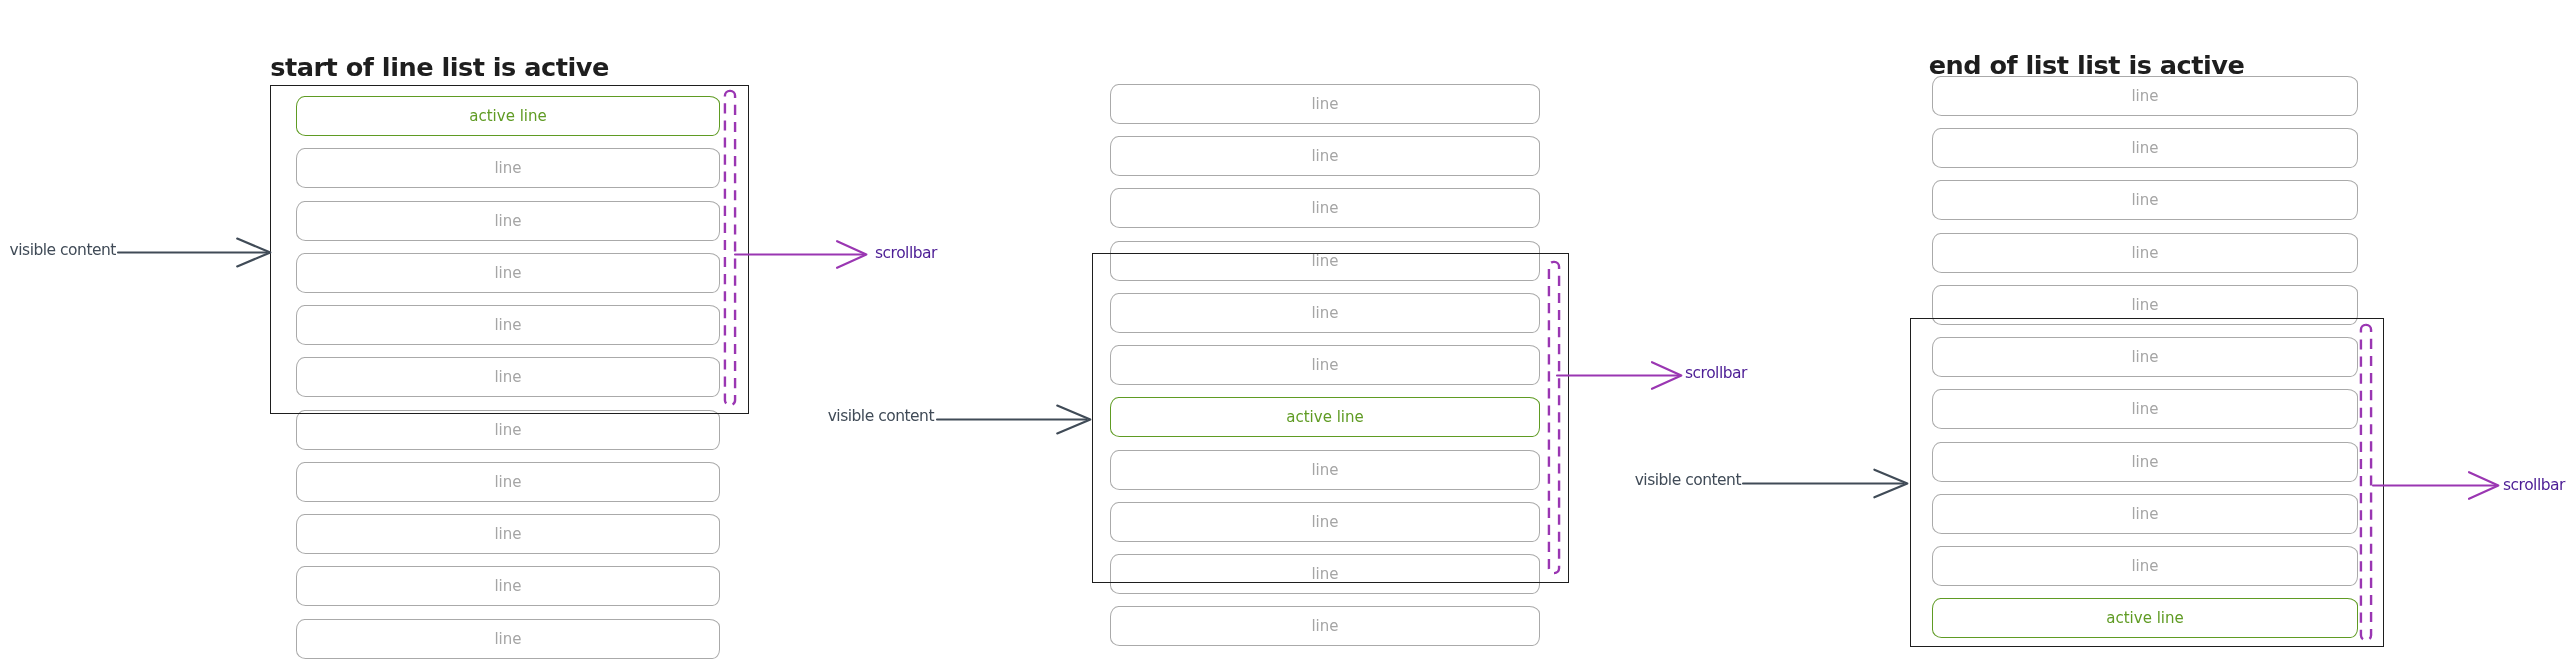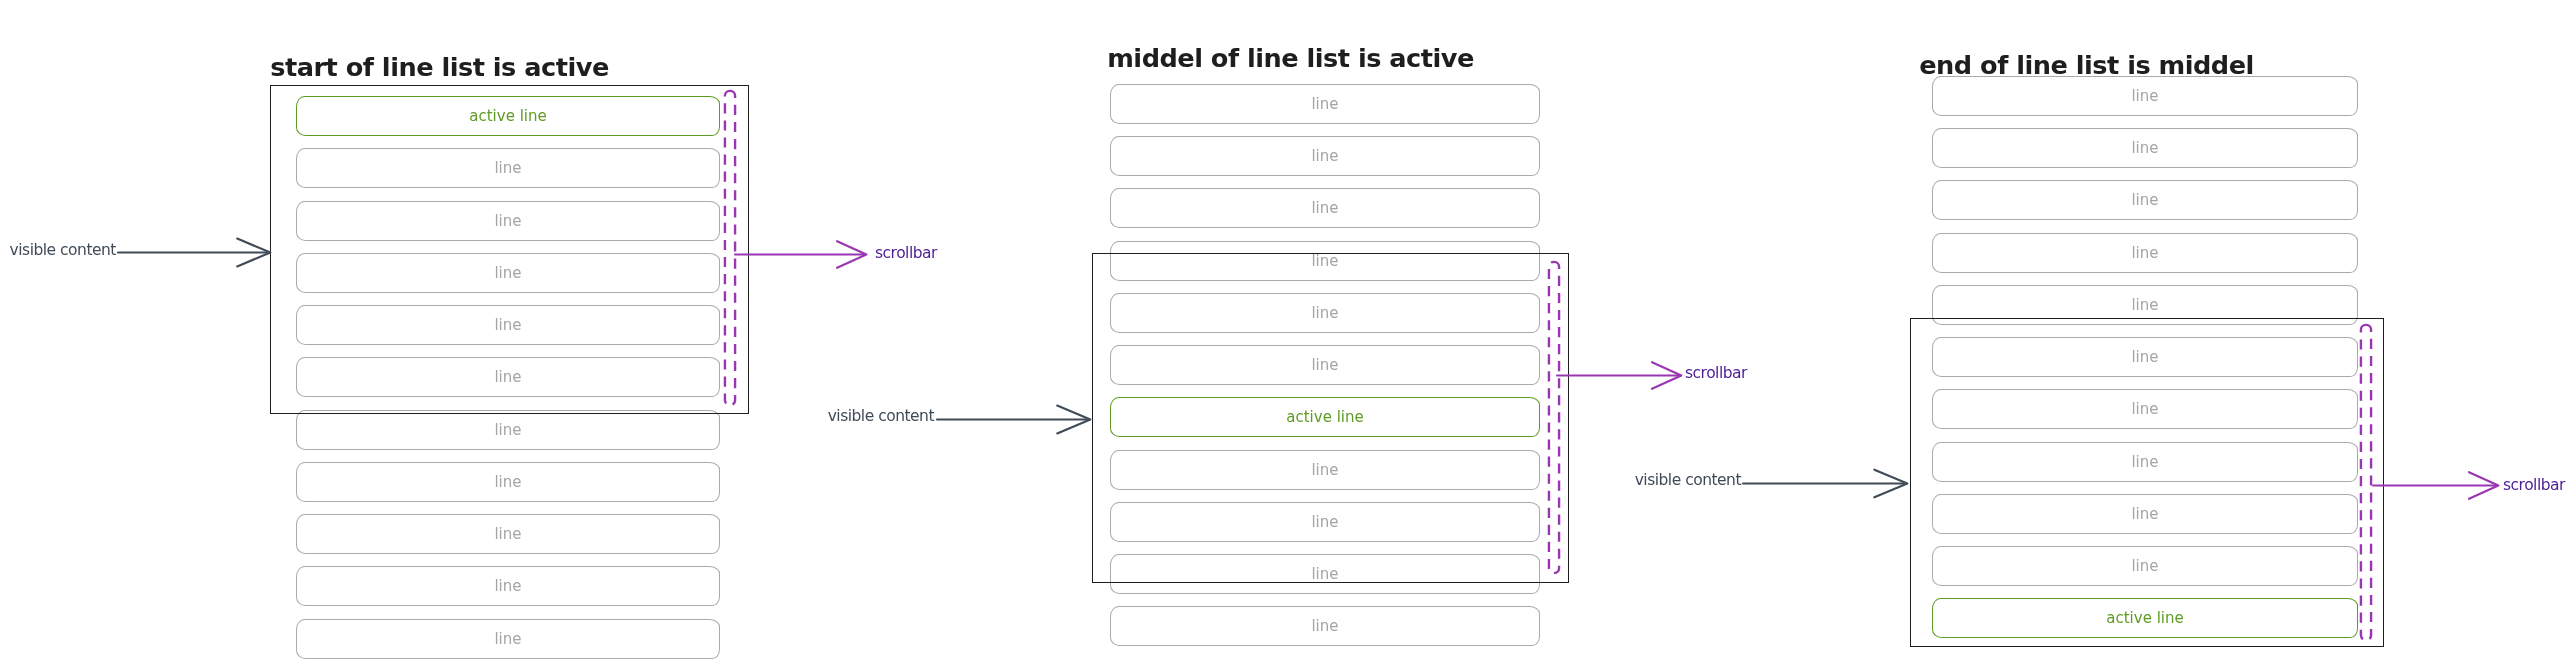--- a/index.html
+++ b/index.html
@@ -101,21 +101,20 @@
     </svg>
 
     <svg class="arrow arrow-sb" width="134" height="41" viewBox="0 0 252 76">
       <path d="M0 38 H241" stroke="#9a36b2" stroke-width="4" fill="none" stroke-linecap="round"></path>
       <path d="M192 13 L247 38 L192 63" stroke="#9a36b2" stroke-width="4" fill="none" stroke-linecap="round" stroke-linejoin="round"></path>
     </svg>
     <div class="anno sb-label">scrollbar</div>
   </section>
 
   <section class="panel p2">
-    <h2 class="title">middel of line list is active</h2>
 
     <div class="item" style="top:84px">line</div>
     <div class="item" style="top:136px">line</div>
     <div class="item" style="top:188px">line</div>
     <div class="item" style="top:241px">line</div>
     <div class="item" style="top:293px">line</div>
     <div class="item" style="top:345px">line</div>
     <div class="item" style="top:397px" data-active="true">active line</div>
     <div class="item" style="top:450px">line</div>
     <div class="item" style="top:502px">line</div>
@@ -135,21 +134,21 @@
     </svg>
 
     <svg class="arrow arrow-sb" width="127" height="41" viewBox="0 0 238 76">
       <path d="M0 38 H227" stroke="#9a36b2" stroke-width="4" fill="none" stroke-linecap="round"></path>
       <path d="M178 13 L233 38 L178 63" stroke="#9a36b2" stroke-width="4" fill="none" stroke-linecap="round" stroke-linejoin="round"></path>
     </svg>
     <div class="anno sb-label">scrollbar</div>
   </section>
 
   <section class="panel p3">
-    <h2 class="title">end of line list is middel</h2>
+    <h2 class="title">end of list list is active</h2>
 
     <div class="item" style="top:76px">line</div>
     <div class="item" style="top:128px">line</div>
     <div class="item" style="top:180px">line</div>
     <div class="item" style="top:233px">line</div>
     <div class="item" style="top:285px">line</div>
     <div class="item" style="top:337px">line</div>
     <div class="item" style="top:389px">line</div>
     <div class="item" style="top:442px">line</div>
     <div class="item" style="top:494px">line</div>

